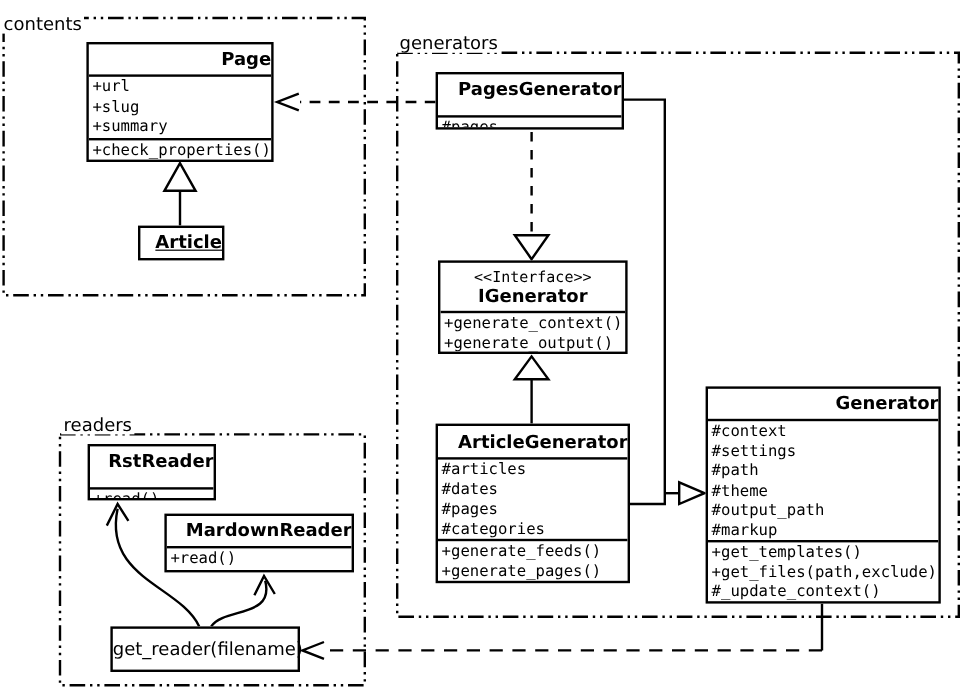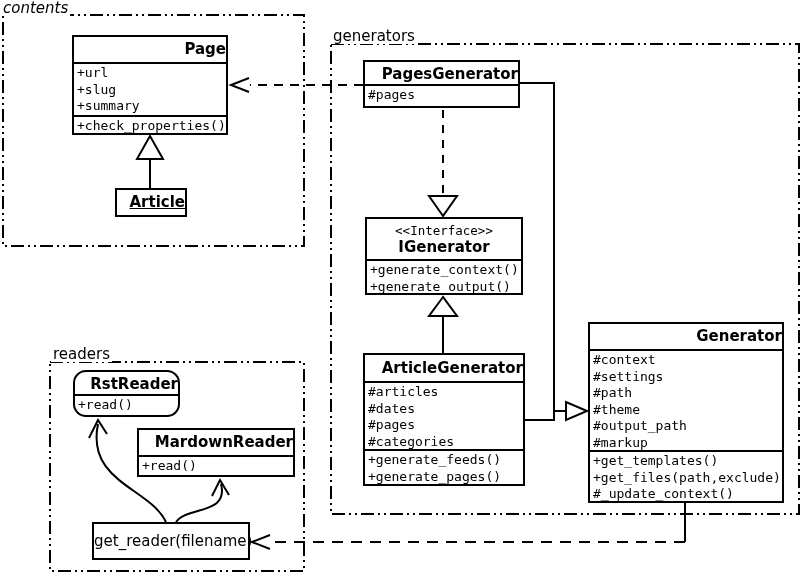--- a/index.html
+++ b/index.html
@@ -42,21 +42,21 @@
   }
   .stereotype {
     font-family: "DejaVu Sans Mono", monospace;
     font-size: 12.5px;
     text-align: center;
     line-height: 15px;
     padding-top: 4px;
   }
   
   .t25 { line-height: 25px; height: 25px; }
-  .t24 { line-height: 24px; height: 22px; }
+  .t24 { line-height: 24px; height: 34px; }
   .t26 { line-height: 26px; height: 26px; }
   .name-line { font-weight: bold; font-size: 15px; text-align: center; line-height: 19px; }
   .plainbox {
     position: absolute;
     background: #fff;
     border: 2px solid #000;
     font-size: 15px;
     text-align: left;
     white-space: nowrap;
   }
@@ -108,21 +108,21 @@
       <path d="M166,522 C150,488 86,482 98,424" fill="none" stroke="#000" stroke-width="2"></path>
       <path d="M89,438 L98,420 L107,434" fill="none" stroke="#000" stroke-width="2"></path>
     </g>
 
     <g>
       <path d="M176,522 C187,506 229,515 221,484" fill="none" stroke="#000" stroke-width="2"></path>
       <path d="M212,496 L220,480 L229,495" fill="none" stroke="#000" stroke-width="2"></path>
     </g>
   </svg>
 
-  <div class="pkg-label" style="left:1px; top:0;font-style:italic;">contents</div>
+  <div class="pkg-label" style="left:1px; top:12px;">contents</div>
   <div class="pkg-label" style="left:331px; top:28px;">generators</div>
   <div class="pkg-label" style="left:51px; top:346px;">readers</div>
 
   <div class="uml" style="left:72px; top:35px; width:156px; height:100px;">
     <div class="title t25">Page</div>
     <div class="sep"></div>
     <div class="members" style="height:51px;">
       <div class="member">+url</div>
       <div class="member">+slug</div>
       <div class="member">+summary</div>
@@ -185,21 +185,21 @@
       <div class="member">#markup</div>
     </div>
     <div class="sep"></div>
     <div class="members">
       <div class="member">+get_templates()</div>
       <div class="member">+get_files(path,exclude)</div>
       <div class="member">#_update_context()</div>
     </div>
   </div>
 
-  <div class="uml" style="left:73px; top:370px; width:107px; height:47px;border-radius:13px;">
+  <div class="uml" style="left:73px; top:370px; width:107px; height:47px;">
     <div class="title t24">RstReader</div>
     <div class="sep"></div>
     <div class="members">
       <div class="member">+read()</div>
     </div>
   </div>
 
   <div class="uml" style="left:137px; top:428px; width:158px; height:49px;">
     <div class="title t25">MardownReader</div>
     <div class="sep"></div>

